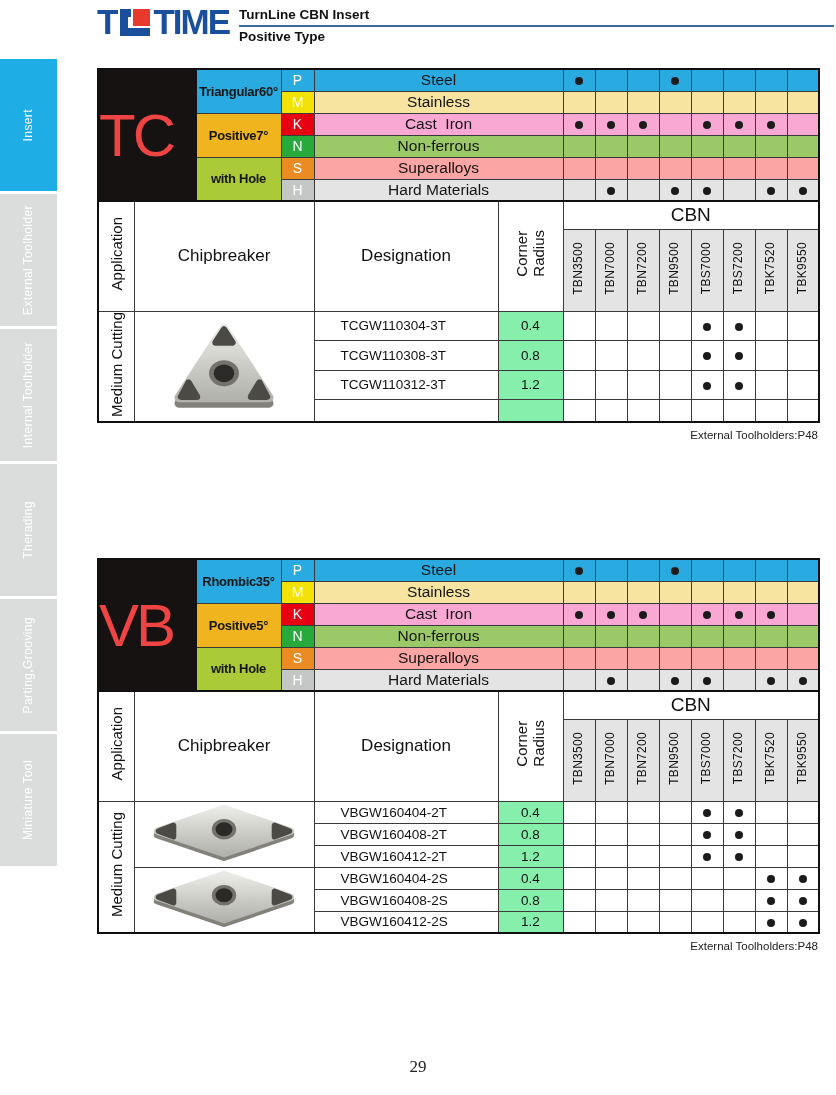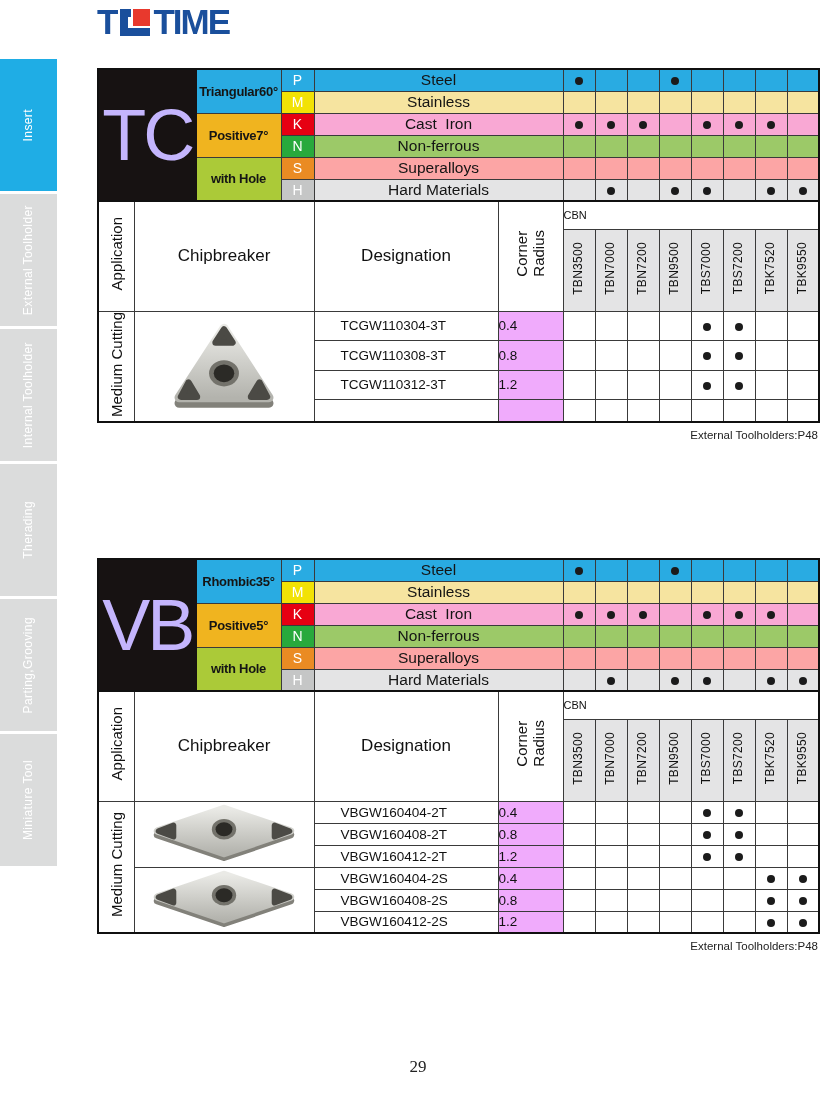--- a/index.html
+++ b/index.html
@@ -34,68 +34,73 @@
 
   table{border-collapse:collapse;table-layout:fixed;width:721px;}
   td{border:1px solid #3a3a3a;padding:0;overflow:hidden;}
   table.band{border:2px solid #101010;}
   table.main{border:2px solid #101010;margin-top:-2px;}
 
   
   .band tr{height:22px;}
   .mr0{background:#29ABE2;} .mr1{background:#F6E4A0;} .mr2{background:#f9a8d4;}
   .mr3{background:#9CC968;} .mr4{background:#fca5a5;} .mr5{background:#E4E4E5;}
-  td.code{background:#171212;color:#c4b5fd;text-align:center;font-size:72px;letter-spacing:-3px;font-weight:400;border-color:#171212;}
+  td.code{background:#171212;color:#ef4444;text-align:left;font-size:60px;letter-spacing:-3px;font-weight:400;border-color:#171212;}
   td.tag{text-align:center;font-weight:bold;font-size:13px;color:#151515;letter-spacing:-0.3px;}
   td.tag-shape{background:#29ABE2;}
   td.tag-angle{background:#F0B41F;}
   td.tag-hole{background:#ABCA38;}
   td.letter{text-align:center;color:#fff;font-size:14px;}
   .lt0{background:#29ABE2;} .lt1{background:#F2E205;} .lt2{background:#E60012;}
   .lt3{background:#28A93C;} .lt4{background:#EA8B23;} .lt5{background:#C5C6C6;}
   td.mat{text-align:center;font-size:15.5px;color:#141414;white-space:pre;}
 
   
   tr.h1{height:28px;}
   tr.h2{height:82px;}
   td.hcell{background:#fff;text-align:center;font-size:17px;}
   td.hcell .vtext{font-size:15px;}
-  td.cbn{background:#fff;font-size:11px;margin-top:20px;}
+  td.cbn{background:#fff;text-align:center;font-size:19px;margin-top:20px;}
   td.grade{background:#E4E4E5;text-align:center;}
   td.grade .vtext{font-size:12px;letter-spacing:.3px;}
 
   
   .sec-tc tr.brow{height:27px;}
   .sec-tc tr.brow.short{height:20px;}
   .sec-vb tr.brow{height:22px;}
   td.app{text-align:center;background:#fff;}
   td.app .vtext{font-size:15px;}
   td.chip{text-align:center;background:#fff;vertical-align:middle;}
   td.des{font-size:13.5px;text-align:left;padding-left:26px;background:#fff;}
-  td.rad{font-size:13.5px;text-align:left;background:#f0abfc;}
+  td.rad{font-size:13.5px;text-align:center;background:#86efac;}
   td.dotc{text-align:center;vertical-align:middle;}
   span.dot{width:8px;height:8px;border-radius:50%;background:#1b1b1b;display:inline-block;vertical-align:middle;}
 
   .tfoot{width:721px;text-align:right;font-size:11.5px;line-height:15px;margin-top:5px;padding-right:2px;color:#222;}
 
   .pagenum{position:absolute;left:0;right:0;bottom:18px;text-align:center;
            font-family:"Liberation Serif",serif;font-size:17px;color:#222;}
 </style>
 </head>
 <body>
 
 <div class="page">
 
   <div class="page-header">
     <div class="logo">
       <span class="lg-t">T</span>
       <span class="lg-o">
           <span class="lg-o-red"></span>
         </span>
       <span class="lg-t">TIME</span>
+    </div>
+    <div class="titles">
+      <div class="t1">TurnLine CBN Insert</div>
+      <div class="hline"></div>
+      <div class="t2">Positive Type</div>
     </div>
   </div>
 
   <div class="sidebar">
     <div class="stab active">
         <span class="vtext">Insert</span>
       </div>
     <div class="stab">
         <span class="vtext">External Toolholder</span>
       </div>

